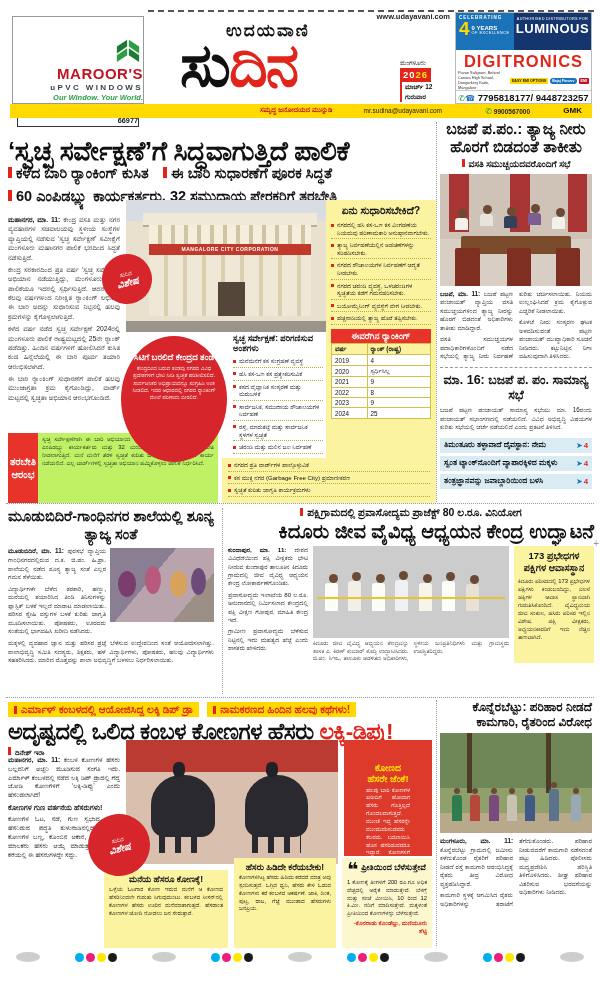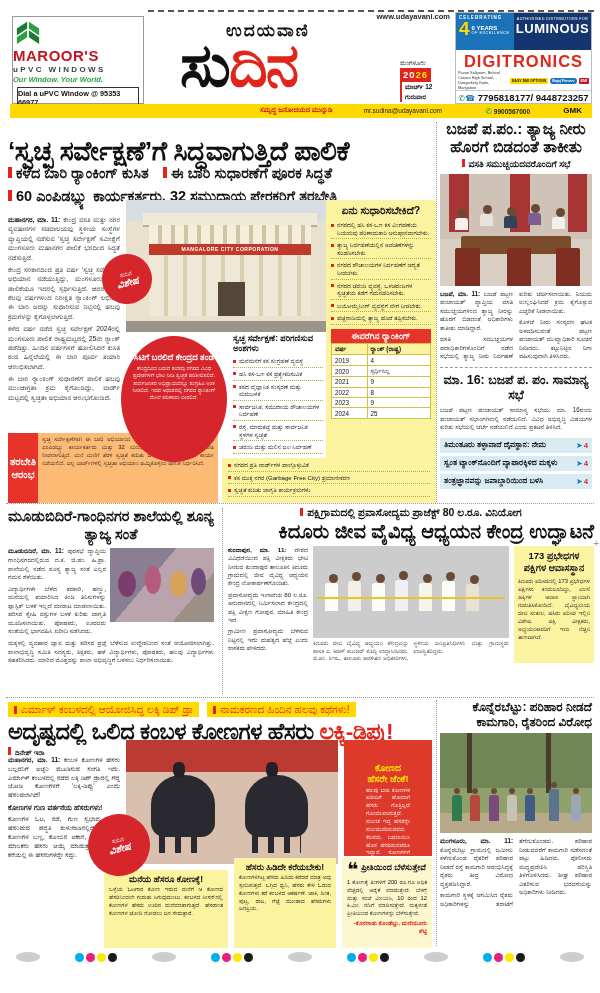--- a/index.html
+++ b/index.html
@@ -1,20 +1,20 @@
 <!DOCTYPE html>
 <html><head>
 <meta charset="utf-8">
 <style>
   html,body{margin:0;padding:0;background:#f2f2f2}
   .page{position:relative;width:600px;height:993px;margin:0 auto;background:#ffffff;
         font-family:"Liberation Sans","DejaVu Sans",sans-serif;color:#111;overflow:hidden}
   
   .topdash{position:absolute;left:148px;top:10px;width:446px;border-top:2px dashed #555}
-  .ad-maroor{position:absolute;left:12px;top:16px;width:132px;height:88px;border:1px solid #999;background:#fff;text-align:left;padding-top:3px;box-sizing:border-box}
+  .ad-maroor{position:absolute;left:12px;top:16px;width:132px;height:88px;border:1px solid #999;background:#fff;text-align:right;padding-top:21px;box-sizing:border-box}
   .mname{color:#c01622;font-weight:800;font-size:15px;letter-spacing:.5px;line-height:1.1}
   .mprod{color:#3a4047;font-weight:700;font-size:8px;letter-spacing:2.4px}
   .mtag{color:#2e9e45;font-style:italic;font-size:7.5px;font-weight:700;margin-top:1px}
   .mdial{border:1px solid #333;font-size:7.3px;font-weight:700;margin:3px 4px 0;padding:1px 0}
   .masthead{position:absolute;left:150px;top:12px;width:300px;height:92px}
   .site-url{position:absolute;right:0;top:0;font-size:7.5px;color:#222;font-weight:600}
   .brand{position:absolute;left:76px;top:9px;font-size:17px;font-weight:800;letter-spacing:2px}
   .title{position:absolute;left:30px;top:24px;font-size:60px;font-weight:900;line-height:1;letter-spacing:-2px}
   .tb{color:#101010}.tr{color:#e1251b}
   .dateblock{position:absolute;right:-2px;top:46px;width:52px;font-size:6.5px;line-height:1.5}
@@ -74,21 +74,21 @@
   .ft{font-size:8.4px;font-weight:900;line-height:1.15;margin-bottom:2px}
   .fi,.yi{position:relative;font-size:6.1px;line-height:1.25;border-bottom:1px dotted #b9ab36;padding:2px 0 2px 6px;text-align:left}
   .fi::before,.yi::before{content:"";position:absolute;left:0;top:4.5px;width:3px;height:3px;background:#e1251b}
   .ybox{position:absolute;left:326px;top:200px;width:110px;height:258px;background:#fbf3a0;padding:4px 5px;box-sizing:border-box}
   .yb-title{font-size:10.5px;font-weight:900;text-align:center;margin-bottom:2px}
   .rt-head{background:#e8332a;color:#fff;font-weight:800;text-align:center;font-size:8.8px;padding:1.5px 0;margin-top:4px}
   .rtbl{width:100%;border-collapse:collapse;margin-top:0}
   .rtbl td,.rtbl th{border:1px solid #cfc14a;font-size:6.3px;padding:1.2px 3px;text-align:left;background:#fff}
   .rtbl th{background:#fbf3a0;font-weight:800}
   .ystrip2{position:absolute;left:222px;top:458px;width:214px;height:45px;background:#fbf3a0;padding:1px 6px;box-sizing:border-box}
-  .training{position:absolute;left:8px;top:433px;width:210px;height:70px;background:#fdba74;display:flex}
+  .training{position:absolute;left:8px;top:433px;width:210px;height:70px;background:#bef264;display:flex}
   .tr-label{background:#e8332a;color:#fff;font-weight:800;font-size:10px;width:46px;display:flex;align-items:center;justify-content:center;text-align:center;line-height:1.3;padding:2px;box-sizing:border-box}
   .tr-body{font-size:5.9px;line-height:1.35;padding:3px 4px;text-align:justify;color:#222}
   
   .bajpe{position:absolute;left:440px;top:120px;width:152px}
   .bhead{font-size:15.5px;font-weight:900;text-align:center;line-height:1.15}
   .bdeck{font-size:9px;font-weight:800;text-align:center;margin-top:3px}
   .photo-meeting{margin-top:4px;height:112px;background:#d9cec3}
   .pm-wall{position:absolute;left:0;top:0;width:100%;height:58%;background:#cfc3b8}
   .pm-cur{position:absolute;top:0;width:13%;height:52%;background:#a83434}
   .pm-table{position:absolute;left:14%;top:56%;width:72%;height:16%;background:#7a4c2c;border-radius:2px}
@@ -121,21 +121,21 @@
   .kmid{width:196px}
   .photo-ribbon{height:92px;background:linear-gradient(#a9b1a2 0 28%,#d2d4c6 28% 78%,#b2ae a2 78%)}
   .ribbon{position:absolute;left:2%;top:55%;width:96%;height:2px;background:#e8c52a;z-index:3}
   .kcap{font-size:5.9px;color:#333;margin-top:2px;columns:2;column-gap:5px;text-align:justify;line-height:1.3}
   .kside{flex:1;background:#fbf3a0;padding:4px;box-sizing:border-box}
   .ks-title{font-size:9.5px;font-weight:900;text-align:center;line-height:1.3}
   .ks-body{font-size:5.9px;line-height:1.35;margin-top:3px;text-align:justify}
   
   .kambala{position:absolute;left:8px;top:702px;width:424px;height:246px}
   .kickrow{display:flex;gap:8px}
-  .ychip{background:#ffd900;color:#e1251b;font-weight:400;font-size:10.5px;padding:1px 6px;display:flex;align-items:center}
+  .ychip{background:#ffd900;color:#e1251b;font-weight:700;font-size:10.5px;padding:1px 6px;display:flex;align-items:center}
   .khl{font-size:22.5px;font-weight:900;line-height:1.05;margin-top:3px;letter-spacing:-.5px}
   .khl .red{color:#e1251b}
   .kb-byline{font-size:7px;font-weight:800;margin-top:3px}
   .kb-left{position:absolute;left:0;top:54px;width:112px;height:192px;font-size:6.5px;line-height:1.36;text-align:justify;color:#222;overflow:hidden}
   .cross{font-weight:900;font-size:7.4px;margin:2px 0}
   .photo-buffalo{position:absolute;left:118px;top:38px;width:212px;height:124px;background:linear-gradient(#bb3b33 0 26%,#d9bfae 26% 100%)}
   .buf{position:absolute;width:30%;height:50%;background:#2b2930;border-radius:48% 48% 22% 22%}
   .buf::after{content:"";position:absolute;left:12%;bottom:-26%;width:76%;height:28%;
       background:repeating-linear-gradient(90deg,#2b2930 0 6px,transparent 6px 16px)}
   .bhead2{position:absolute;width:12px;height:15px;background:#232128;border-radius:40%}

